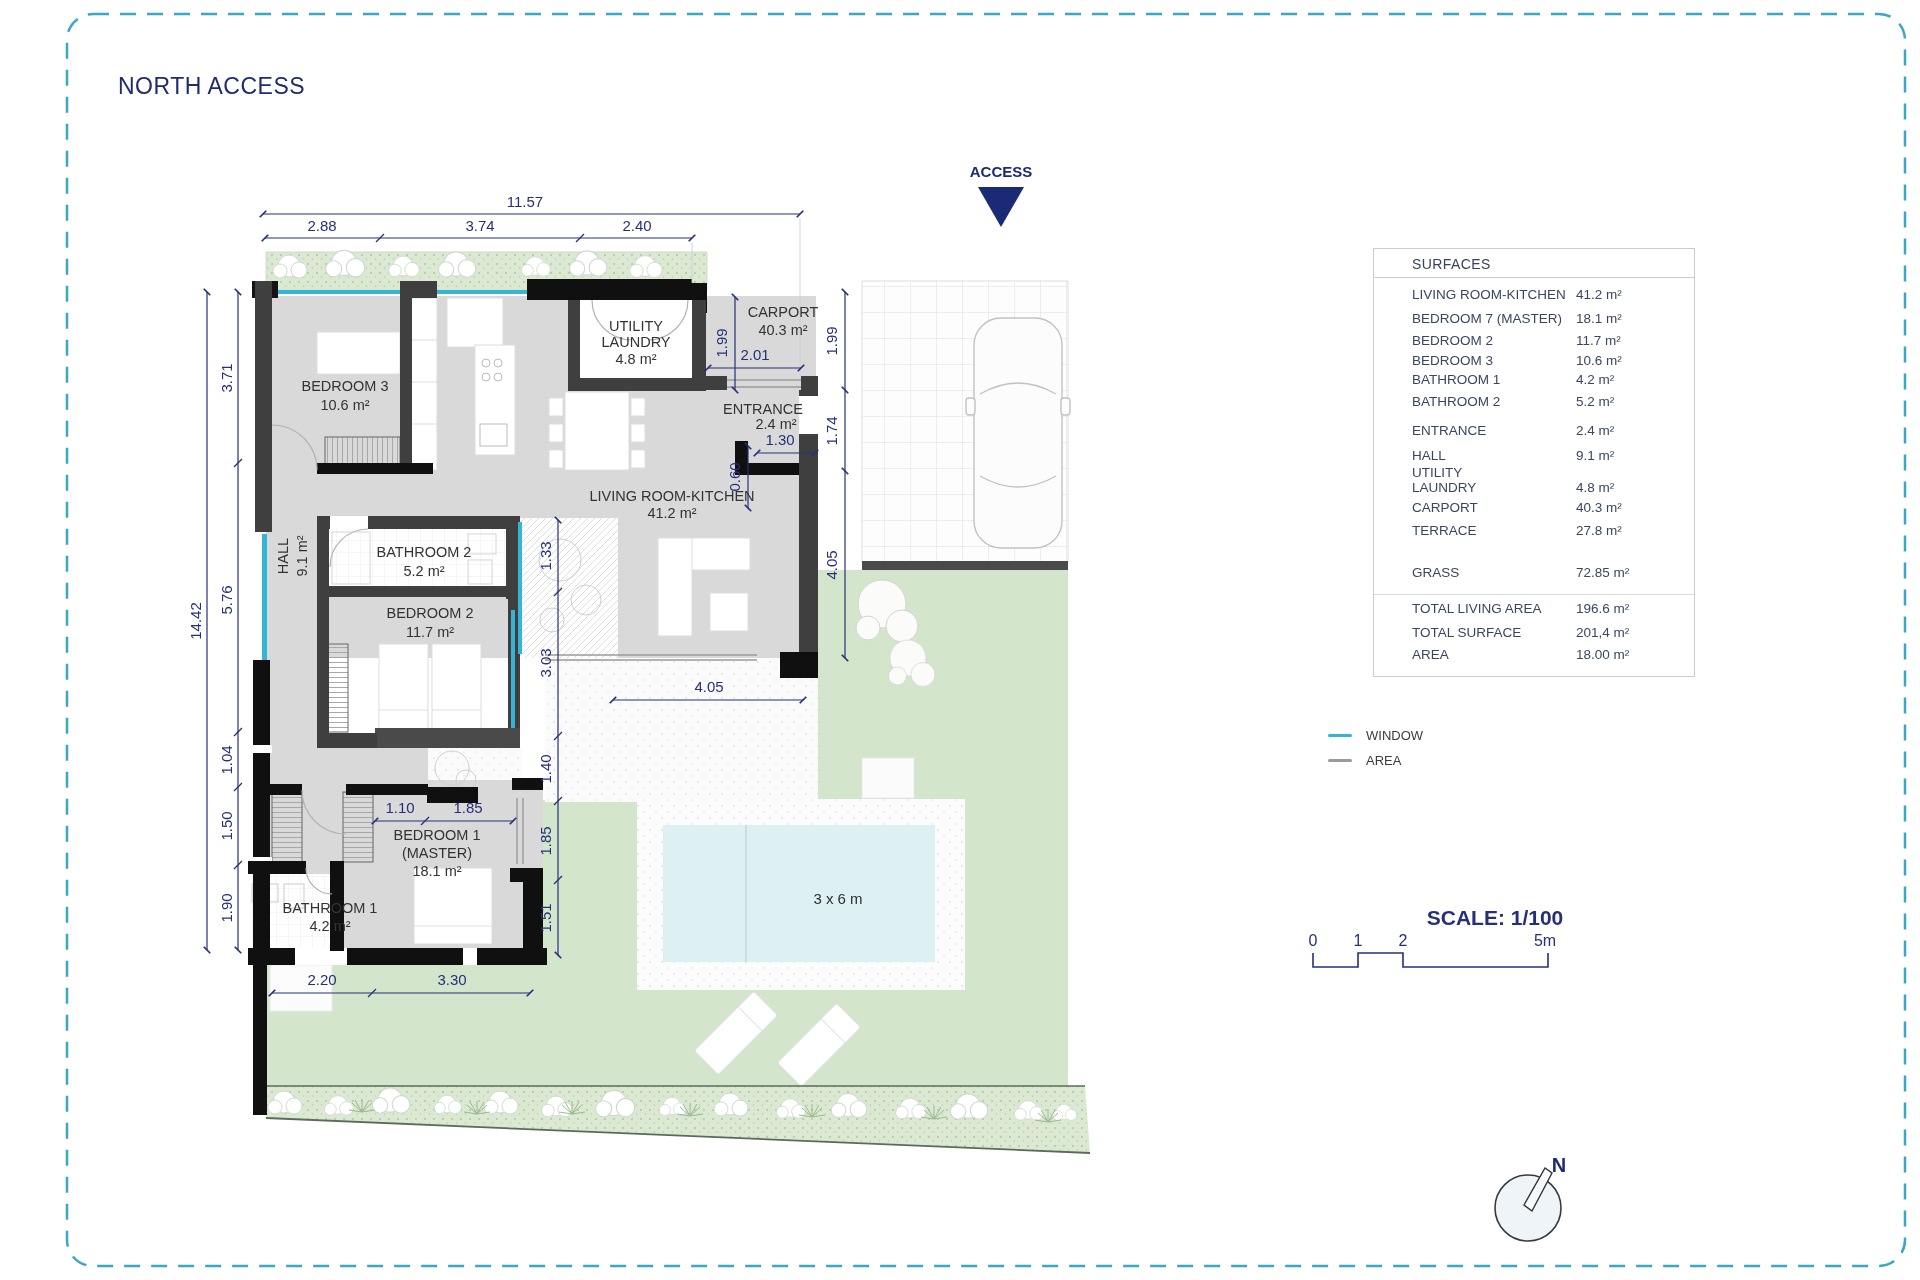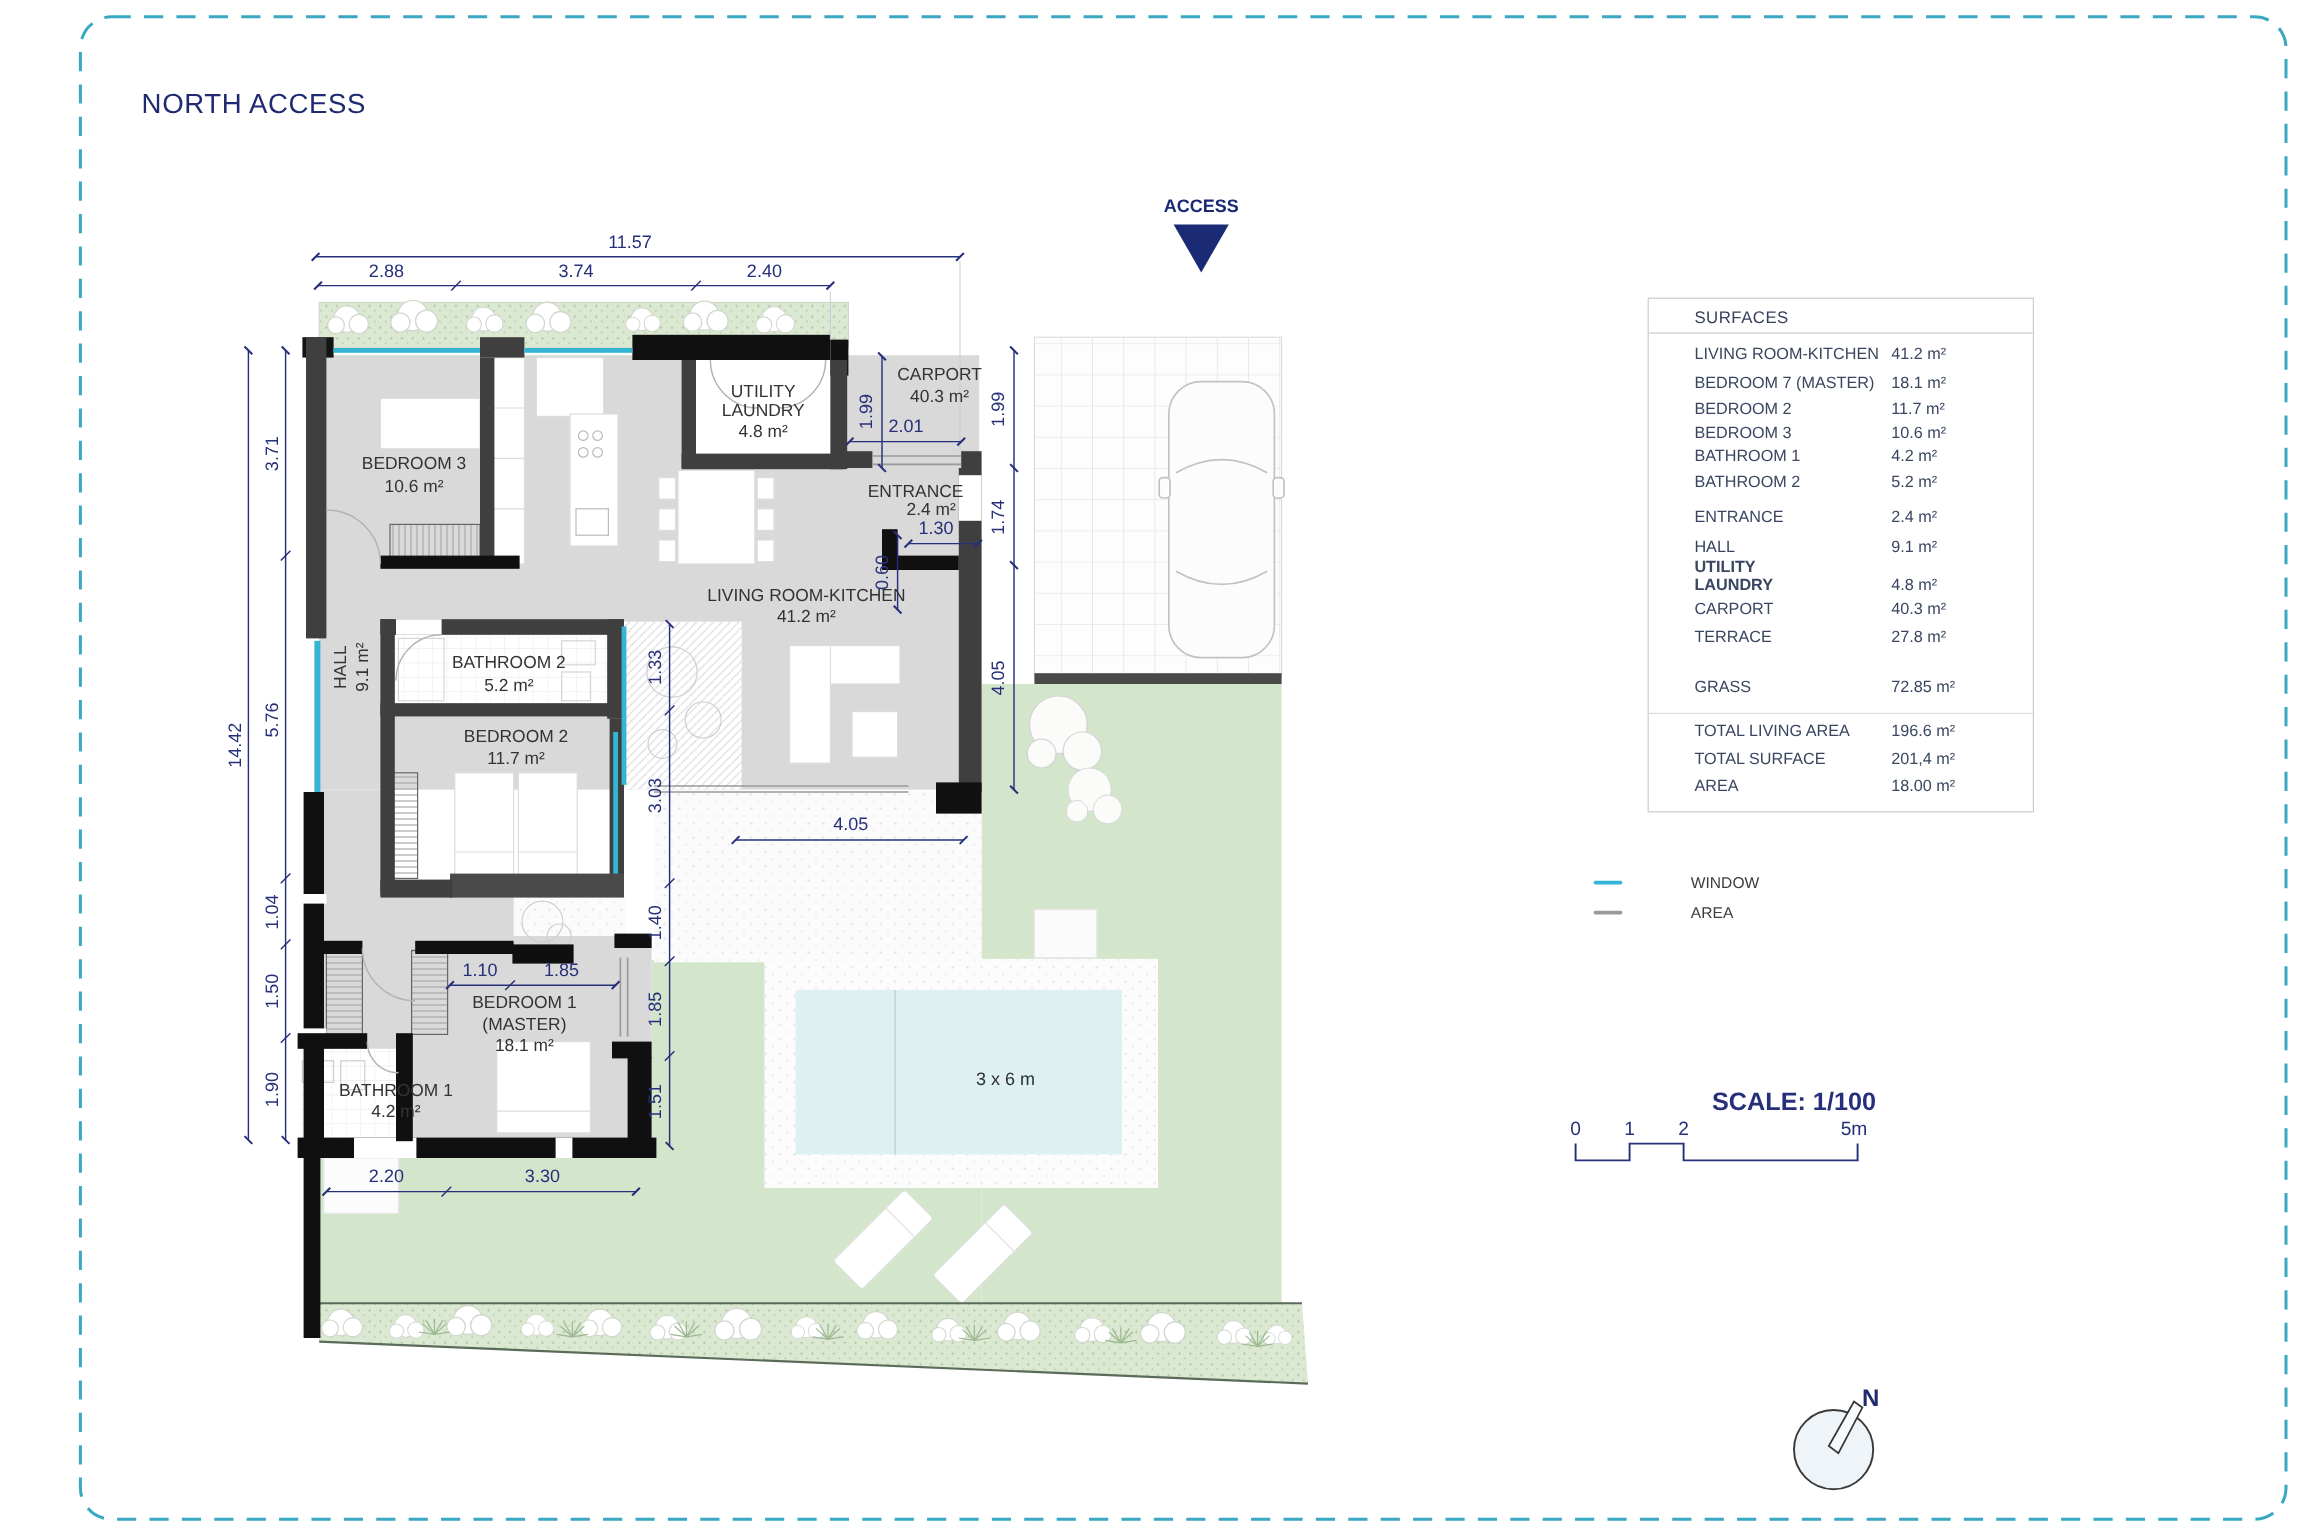--- a/index.html
+++ b/index.html
@@ -8,26 +8,26 @@
   #stage{position:absolute;left:0;top:0;width:1920px;height:1280px;}
   svg{position:absolute;left:0;top:0;}
   
   .surfaces{position:absolute;left:1325px;top:248px;width:320px;height:427px;
             border:1px solid #c9cdd2;background:#fff;color:#3a4660;font-size:13.5px;margin-left:48px;}
   .s-head{position:absolute;left:38px;top:7px;font-size:14px;letter-spacing:.4px;color:#37425c;}
   .s-headline{position:absolute;left:0;top:28px;width:100%;border-top:1px solid #c9cdd2;}
   .srow{position:absolute;left:0;width:100%;height:18px;}
   .sl{position:absolute;left:38px;width:158px;line-height:15px;}
   .sv{position:absolute;left:202px;}
-  .wrap .sl{width:72px;font-weight:bold;}
+  .wrap .sl{width:72px;}
   .wrap .sv{top:15px;}
   .s-div{position:absolute;left:0;top:345px;width:100%;border-top:1px solid #d7dade;}
   
   .legend{position:absolute;left:1328px;top:723px;color:#3c3c3c;font-size:13px;}
-  .lrow{position:relative;height:25px;display:flex;align-items:center;gap:43px;}
+  .lrow{position:relative;height:25px;display:flex;align-items:center;}
   .lline{display:inline-block;width:24px;height:3px;margin-right:14px;border-radius:2px;}
   .lwin{background:#35b5d6;}
   .ldoor{background:#9a9a9a;}
 </style>
 </head>
 <body>
 
 <div id="stage">
 
 <svg width="1920" height="1280" viewBox="0 0 1920 1280">

